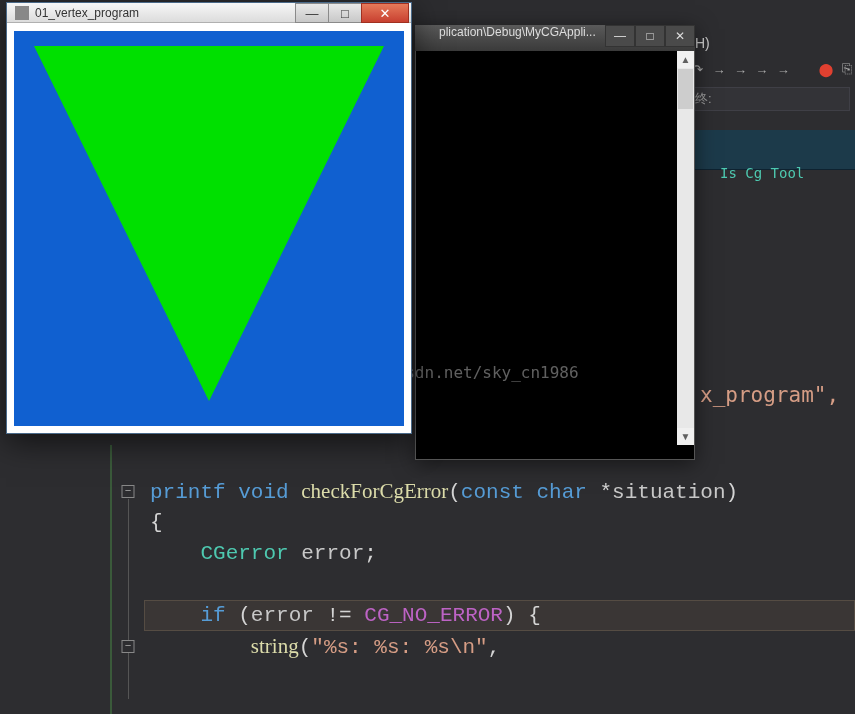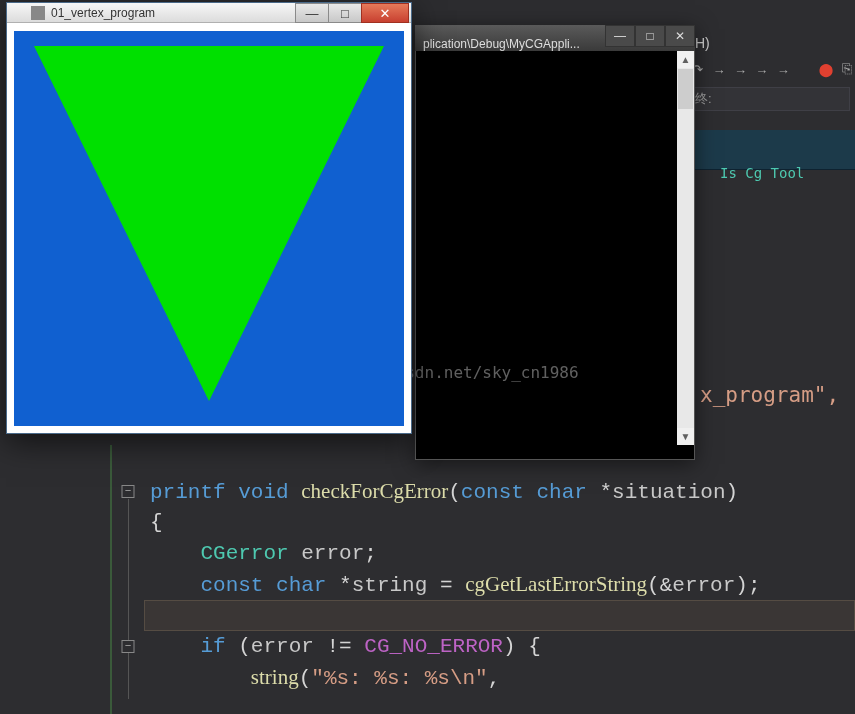--- a/index.html
+++ b/index.html
@@ -160,24 +160,24 @@
   background: #000;
   border: 1px solid #555;
   box-shadow: 0 4px 20px rgba(0,0,0,0.5);
 }
 .console-title {
   position: absolute;
   left: 415px; top: 25px;
   width: 280px; height: 26px;
   background: linear-gradient(#5a5a5a, #3a3a3a);
   display: flex;
-  align-items: flex-end;
+  align-items: flex-start;
   color: #ddd;
   font-size: 12px;
-  padding-left: 8px;
+  padding-left: 24px;
 }
 .con-btns {
   position: absolute;
   right: 0; top: 0;
   display: flex;
 }
 .con-btn {
   width: 30px; height: 22px;
   background: #4a4a4a;
   border: 1px solid #333;
@@ -217,21 +217,21 @@
   box-shadow: 0 8px 30px rgba(0,0,0,0.6);
 }
 .gl-titlebar {
   position: absolute;
   left: 0; top: 0; right: 0;
   height: 20px;
   background: linear-gradient(#f7f7f7, #dcdcdc);
   border-bottom: 1px solid #b0b0b0;
   display: flex;
   align-items: center;
-  padding-left: 24px;
+  padding-left: 8px;
   font-size: 12px;
   color: #333;
 }
 .gl-titlebar .icn {
   width: 14px; height: 14px;
   background: #888;
   margin-right: 6px;
 }
 .gl-btns {
   position: absolute;
@@ -328,21 +328,20 @@
   <div class="fold-strip">
     <div class="fold-box" style="top:40px;">−</div>
     <div class="fold-line" style="top:54px; height:200px;"></div>
     <div class="fold-box" style="top:195px;">−</div>
   </div>
   <div class="code-col">
     <div class="cl"></div>
     <div class="cl"><span class="kw">printf</span> <span class="kw">void</span> <span class="fn">checkForCgError</span><span class="pn">(</span><span class="kw">const</span> <span class="kw">char</span> <span class="op">*</span><span class="id">situation</span><span class="pn">)</span></div>
     <div class="cl"><span class="pn">{</span></div>
     <div class="cl">    <span class="ty">CGerror</span> <span class="id">error</span><span class="pn">;</span></div>
-    <div class="cl">    <span class="kw">const</span> <span class="kw">char</span> <span class="op">*</span><span class="id">string</span> <span class="op">=</span> <span class="fn">cgGetLastErrorString</span><span class="pn">(&amp;</span><span class="id">error</span><span class="pn">);</span></div>
     <div class="cl"></div>
     <div class="cl">    <span class="kw">if</span> <span class="pn">(</span><span class="id">error</span> <span class="op">!=</span> <span class="mc">CG_NO_ERROR</span><span class="pn">)</span> <span class="pn">{</span></div>
     <div class="cl">        <span class="fn">string</span><span class="pn">(</span><span class="st">"%s: %s: %s\n"</span><span class="pn">,</span></div>
   </div>
 </div>
 
 <div class="console-win"></div>
 <div class="console-title">
   <span>plication\Debug\MyCGAppli...</span>
   <div class="con-btns">

